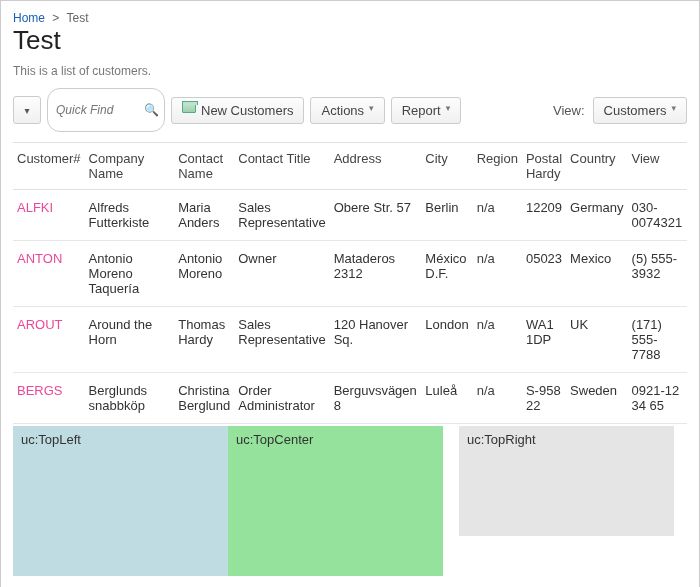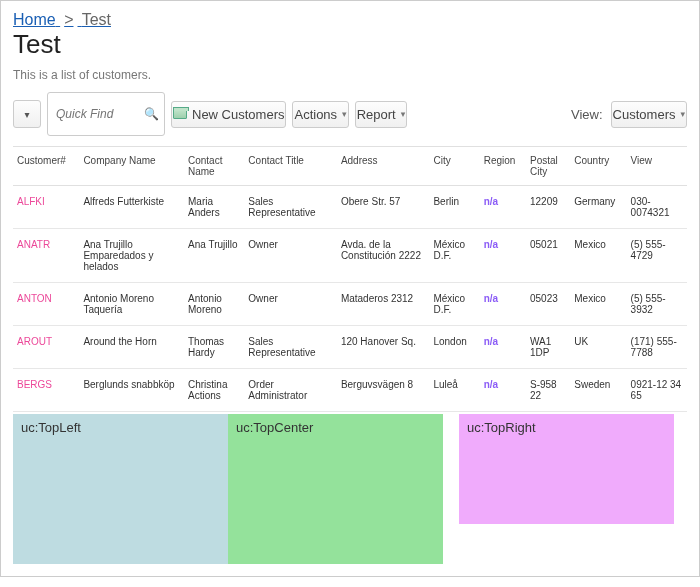--- a/index.html
+++ b/index.html
@@ -1,44 +1,44 @@
 <!DOCTYPE html>
 <html><head>
 <meta charset="utf-8">
 <style>
   * { box-sizing: border-box; margin: 0; padding: 0; }
   body { font-family: Arial, Helvetica, sans-serif; font-size: 13px; color: #333; background: #fff; width: 700px; border: 1px solid #ccc; }
   .container { padding: 8px 12px 12px 12px; }
-  .breadcrumb { font-size: 16px; color: #1a5fb4; padding: 2px 0 0 0; text-decoration: underline; }
+  .breadcrumb { font-size: 12px; color: #1a5fb4; padding: 2px 0 0 0; }
   .breadcrumb a { color: #1a5fb4; text-decoration: none; }
   .breadcrumb .sep { color: #666; margin: 0 4px; }
   .breadcrumb .cur { color: #666; }
   h1 { font-size: 26px; font-weight: normal; color: #222; margin: 0 0 8px 0; }
   .desc { color: #777; font-size: 12px; margin-bottom: 10px; }
   .toolbar { display: flex; align-items: center; gap: 6px; margin-bottom: 10px; flex-wrap: wrap; }
-  .btn { display: inline-flex; align-items: center; gap: 5px; background: linear-gradient(#fdfdfd, #f0f0f0); border: 1px solid #ccc; border-radius: 3px; padding: 5px 1px; font-size: 13px; color: #444; cursor: pointer; }
+  .btn { display: inline-flex; gap: 5px; background: linear-gradient(#fdfdfd, #f0f0f0); border: 1px solid #ccc; border-radius: 3px; padding: 5px 10px; font-size: 13px; color: #444; cursor: pointer; }
   .btn .caret { font-size: 9px; color: #777; }
   .icon-btn { width: 28px; height: 28px; background: linear-gradient(#fdfdfd, #f0f0f0); border: 1px solid #ccc; border-radius: 3px; display:inline-flex; align-items:center; justify-content:center; cursor:pointer; color:#555; font-size:10px;}
   .search { position: relative; display: inline-block; }
-  .search input { width: 118px; height: 44px; border: 1px solid #ccc; border-radius: 3px; padding: 4px 22px 4px 8px; font-size: 12px; font-style: italic; color: #a21caf; }
+  .search input { width: 118px; height: 44px; border: 1px solid #ccc; border-radius: 13px; padding: 4px 22px 4px 8px; font-size: 12px; font-style: italic; color: #a21caf; }
   .search .mag { position: absolute; right: 6px; top: 50%; transform: translateY(-50%); color:#777; font-size:12px; pointer-events:none;}
   .spacer { flex: 1; }
   .view-label { color: #555; font-size: 13px; margin-right: 2px; margin-left: 10px; }
   .new-icon { display:inline-block; width:14px; height:10px; border:1px solid #5a8; background:linear-gradient(#bfe3c9,#9ed0ad); border-radius:1px; position:relative;}
   .new-icon::before { content:""; position:absolute; top:-3px; left:-1px; width:14px; height:3px; border:1px solid #5a8; border-bottom:none; background:#bfe3c9;}
-  table { width: 100%; border-collapse: collapse; font-size: 10px; }
+  table { width: 100%; border-collapse: collapse; font-size: 13px; }
   th { text-align:left; color:#444; font-weight:normal; padding:8px 4px; border-top:1px solid #e0e0e0; border-bottom:1px solid #e0e0e0; vertical-align:top; cursor:pointer; }
   td { padding:10px 4px; border-bottom:1px solid #e7e7e7; vertical-align:top; color:#333; }
   td.link a { color:#ec4899; text-decoration:none; }
-  td.na { color:#8b5cf6;font-weight:bold; }
+  td.na { color:#404040; }
   .panels { display:flex; gap:0; margin-top:2px; }
   .panel { padding:6px 8px; font-size:13px; height:150px; }
   .p1 { background:#bedce1; width:215px; }
   .p2 { background:#94e29b; width:215px; }
-  .p3 { background:#f0abfc; width:215px; height:110px; margin-left:16px;}
+  .p3 { background:#e5e5e5; width:215px; height:110px; margin-left:16px;}
 </style>
 </head>
 <body>
 
 <div class="container">
   <div class="breadcrumb">
     <a href="#">Home</a>
     <span class="sep">&gt;</span>
     <span class="cur">Test</span>
   </div>
@@ -88,49 +88,37 @@
       </colgroup>
     <thead>
       <tr>
         <th>Customer#</th>
         <th>Company Name</th>
         <th>Contact Name</th>
         <th>Contact Title</th>
         <th>Address</th>
         <th>City</th>
         <th>Region</th>
-        <th>Postal City</th>
+        <th>Postal Hardy</th>
         <th>Country</th>
         <th>View</th>
       </tr>
     </thead>
     <tbody id="tbody">
         <tr>
           <td class="link"><a href="#">ALFKI</a></td>
           <td>Alfreds Futterkiste</td>
           <td>Maria Anders</td>
           <td>Sales Representative</td>
           <td>Obere Str. 57</td>
           <td>Berlin</td>
           <td class="na">n/a</td>
           <td>12209</td>
           <td>Germany</td>
           <td>030-0074321</td>
-        </tr>
-        <tr>
-          <td class="link"><a href="#">ANATR</a></td>
-          <td>Ana Trujillo Emparedados y helados</td>
-          <td>Ana Trujillo</td>
-          <td>Owner</td>
-          <td>Avda. de la Constitución 2222</td>
-          <td>México D.F.</td>
-          <td class="na">n/a</td>
-          <td>05021</td>
-          <td>Mexico</td>
-          <td>(5) 555-4729</td>
         </tr>
         <tr>
           <td class="link"><a href="#">ANTON</a></td>
           <td>Antonio Moreno Taquería</td>
           <td>Antonio Moreno</td>
           <td>Owner</td>
           <td>Mataderos 2312</td>
           <td>México D.F.</td>
           <td class="na">n/a</td>
           <td>05023</td>
@@ -145,21 +133,21 @@
           <td>120 Hanover Sq.</td>
           <td>London</td>
           <td class="na">n/a</td>
           <td>WA1 1DP</td>
           <td>UK</td>
           <td>(171) 555-7788</td>
         </tr>
         <tr>
           <td class="link"><a href="#">BERGS</a></td>
           <td>Berglunds snabbköp</td>
-          <td>Christina Actions</td>
+          <td>Christina Berglund</td>
           <td>Order Administrator</td>
           <td>Berguvsvägen 8</td>
           <td>Luleå</td>
           <td class="na">n/a</td>
           <td>S-958 22</td>
           <td>Sweden</td>
           <td>0921-12 34 65</td>
         </tr>
       </tbody>
   </table>

